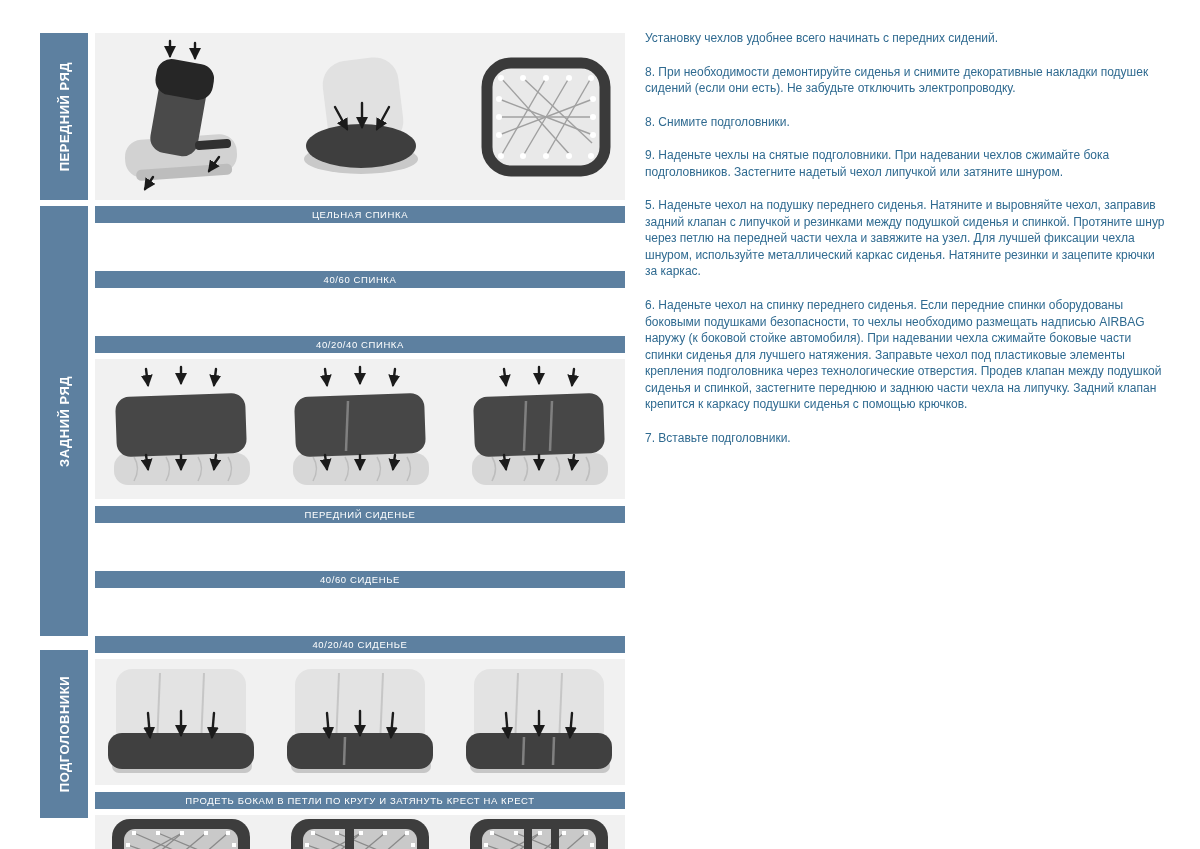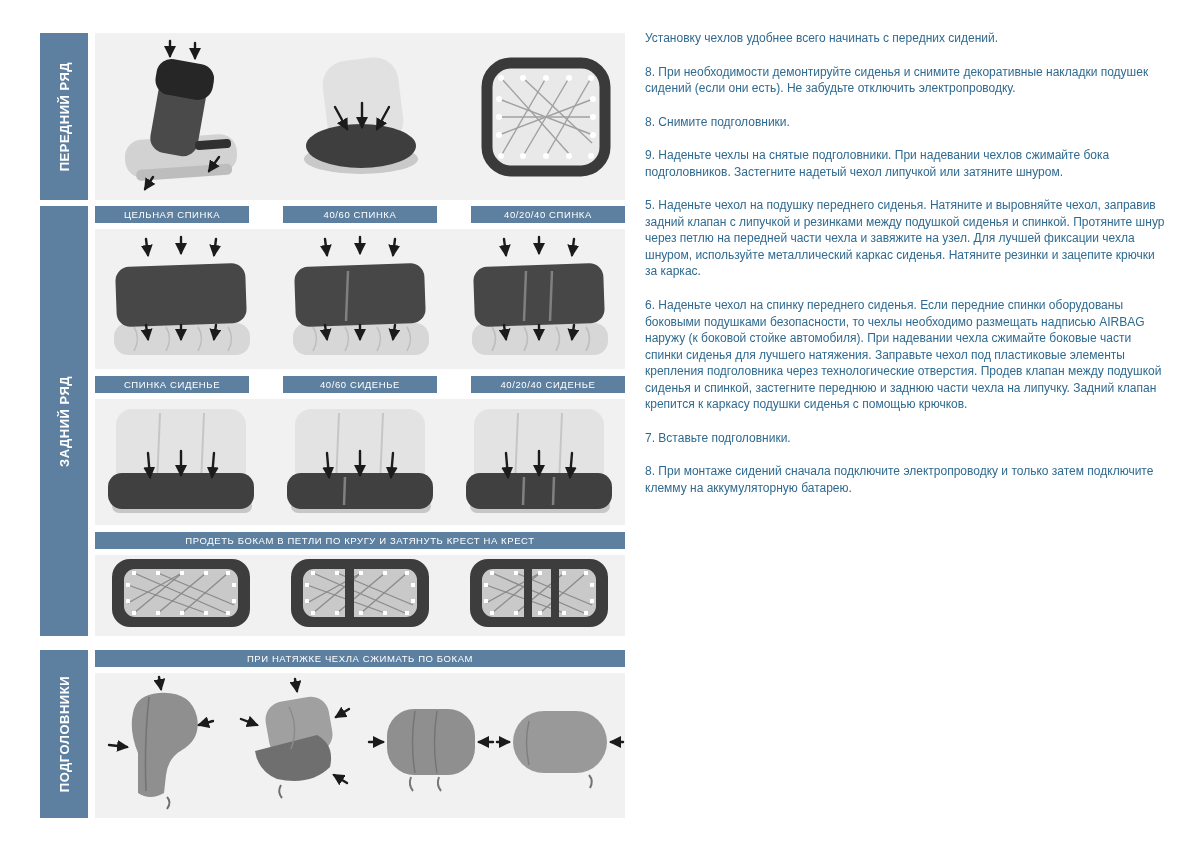--- a/index.html
+++ b/index.html
@@ -13,21 +13,21 @@
 
   
   .side-col{position:absolute;left:40px;top:33px;width:48px}
   .side-box{background:var(--sidebar);display:flex;align-items:center;justify-content:center}
   .side-box span{writing-mode:vertical-rl;transform:rotate(180deg);color:#fff;
                  font-size:13px;font-weight:700;letter-spacing:.5px;white-space:nowrap}
 
   
   .diagram-col{position:absolute;left:95px;top:33px;width:530px}
   .panel{background:var(--panel)}
-  .bar-row{display:grid;grid-template-columns:1fr 1fr 1fr;gap:34px}
+  .bar-row{display:grid;grid-template-columns:1fr;gap:48px}
   .bar{background:var(--accent);color:#fff;height:17px;display:flex;align-items:center;
        justify-content:center;font-size:9.5px;letter-spacing:.6px;font-weight:400;white-space:nowrap}
   .bar.wide{width:100%}
 
   
   .text-col{position:absolute;left:645px;top:30px;width:522px;color:var(--text);
             font-size:12px;line-height:1.38}
   .text-col p{margin:0 0 17px 0}
 
   
@@ -147,21 +147,21 @@
         </g>
         <g>
           <use href="#rb" x="363" y="4"></use>
           <line class="split" x1="431" y1="42" x2="429" y2="92"></line>
           <line class="split" x1="457" y1="42" x2="455" y2="92"></line>
         </g>
       </svg>
     </div>
 
     <div class="bar-row" style="margin-bottom:6px">
-      <div class="bar">СПИНКА СИДЕНЬЕ</div>
+      <div class="bar">ПЕРЕДНИЙ СИДЕНЬЕ</div>
       <div class="bar">40/60 СИДЕНЬЕ</div>
       <div class="bar">40/20/40 СИДЕНЬЕ</div>
     </div>
 
     <div class="panel" style="height:126px;margin-bottom:7px">
       <svg width="530" height="126" viewBox="0 0 530 126">
         <defs>
           <g id="rc">
             <rect x="16" y="4" width="130" height="78" rx="16" fill="#e3e3e3"></rect>
             <line x1="60" y1="8" x2="57" y2="80" stroke="#c6c6c6" stroke-width="2"></line>
@@ -279,16 +279,15 @@
   </div>
 
   <div class="text-col">
     <p>Установку чехлов удобнее всего начинать с передних сидений.</p>
     <p>8. При необходимости демонтируйте сиденья и снимите декоративные накладки подушек сидений (если они есть). Не забудьте отключить электропроводку.</p>
     <p>8. Снимите подголовники.</p>
     <p>9. Наденьте чехлы на снятые подголовники. При надевании чехлов сжимайте бока подголовников. Застегните надетый чехол липучкой или затяните шнуром.</p>
     <p>5. Наденьте чехол на подушку переднего сиденья. Натяните и выровняйте чехол, заправив задний клапан с липучкой и резинками между подушкой сиденья и спинкой. Протяните шнур через петлю на передней части чехла и завяжите на узел. Для лучшей фиксации чехла шнуром, используйте металлический каркас сиденья. Натяните резинки и зацепите крючки за каркас.</p>
     <p>6. Наденьте чехол на спинку переднего сиденья. Если передние спинки оборудованы боковыми подушками безопасности, то чехлы необходимо размещать надписью AIRBAG наружу (к боковой стойке автомобиля). При надевании чехла сжимайте боковые части спинки сиденья для лучшего натяжения. Заправьте чехол под пластиковые элементы крепления подголовника через технологические отверстия. Продев клапан между подушкой сиденья и спинкой, застегните переднюю и заднюю части чехла на липучку. Задний клапан крепится к каркасу подушки сиденья с помощью крючков.</p>
     <p>7. Вставьте подголовники.</p>
-    <p>8. При монтаже сидений сначала подключите электропроводку и только затем подключите клемму на аккумуляторную батарею.</p>
   </div>
 
 </div>
 
 </body></html>

